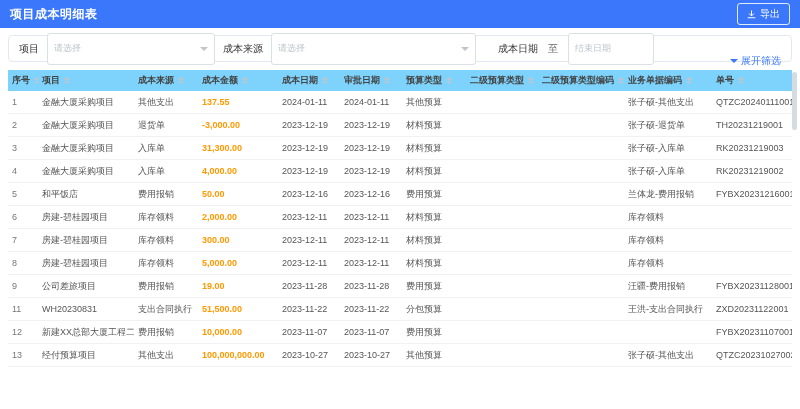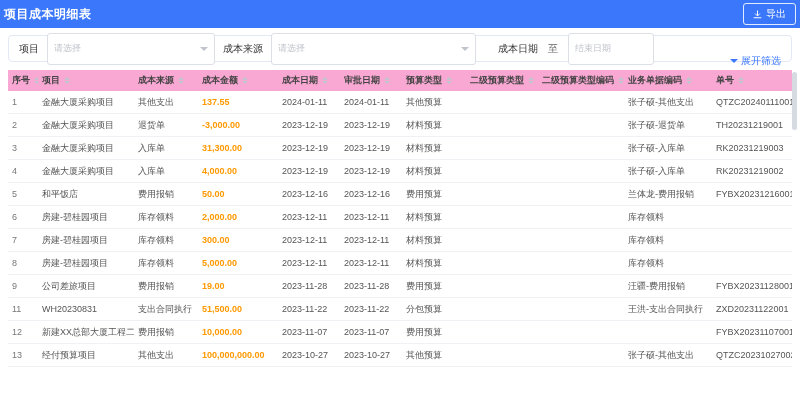--- a/index.html
+++ b/index.html
@@ -2,21 +2,21 @@
 <html style="--primary: #3B77FB;"><head>
 <meta charset="utf-8">
 <style>
   * { margin:0; padding:0; box-sizing:border-box; }
   html,body { width:800px; height:409px; overflow:hidden; background:#fff;
     font-family:"Liberation Sans","DejaVu Sans",sans-serif; }
   .page { width:800px; height:409px; position:relative; background:#fff; }
 
   
   .topbar { height:28px; background:var(--primary,#3B77FB); display:flex;
-    align-items:center; justify-content:space-between; padding:0 4px; }
+    align-items:center; justify-content:space-between; padding:0 10px; }
   .title { color:#fff; font-size:12px; font-weight:bold; letter-spacing:.5px; }
   .export-btn { display:flex; align-items:center; gap:4px; background:transparent;
     border:1px solid rgba(255,255,255,.85); color:#fff; font-size:10px;
     border-radius:3px; padding:3px 9px; cursor:pointer; }
   .export-btn svg { display:block; }
 
   
   .filter-panel { margin:7px 8px 0 8px; border:1px solid #e3e8f2; border-radius:4px;
     height:27px; display:flex; align-items:center; padding:0 10px; gap:8px; }
   .f-label { font-size:10px; color:#333; white-space:nowrap; }
@@ -39,21 +39,21 @@
   
   .btn-row { margin:7px 8px 0 18px; display:flex; gap:40px; }
   .btn-primary { background:var(--primary,#3B77FB); color:#fff; border:none;
     border-radius:3px; font-size:10px; padding:4px 22px; cursor:pointer; }
   .btn-light { background:#e3edff; color:var(--primary,#3B77FB); border:none;
     border-radius:3px; font-size:10px; padding:4px 16px; cursor:pointer; }
 
   
   .table-wrap { margin:8px 8px 0 8px; position:relative; }
   table { width:784px; table-layout:fixed; border-collapse:collapse; }
-  th { background:#f9a8d4; font-size:9px; color:#444; font-weight:bold;
+  th { background:#7dd3fc; font-size:9px; color:#444; font-weight:bold;
     text-align:left; padding:4px 4px; white-space:nowrap; overflow:hidden;
     cursor:pointer; }
   th .th-inner { display:inline-flex; align-items:center; gap:2px; max-width:100%; }
   .sort { display:inline-flex; flex-direction:column; gap:1px; margin-left:2px; }
   .sort i { display:block; width:0; height:0; border-left:3px solid transparent;
     border-right:3px solid transparent; }
   .sort .up { border-bottom:3px solid #bfc4cd; }
   .sort .dn { border-top:3px solid #bfc4cd; }
   td { font-size:9px; color:#555; padding:4.5px 4px; border-bottom:1px solid #f0f1f4;
     white-space:nowrap; overflow:hidden; }

